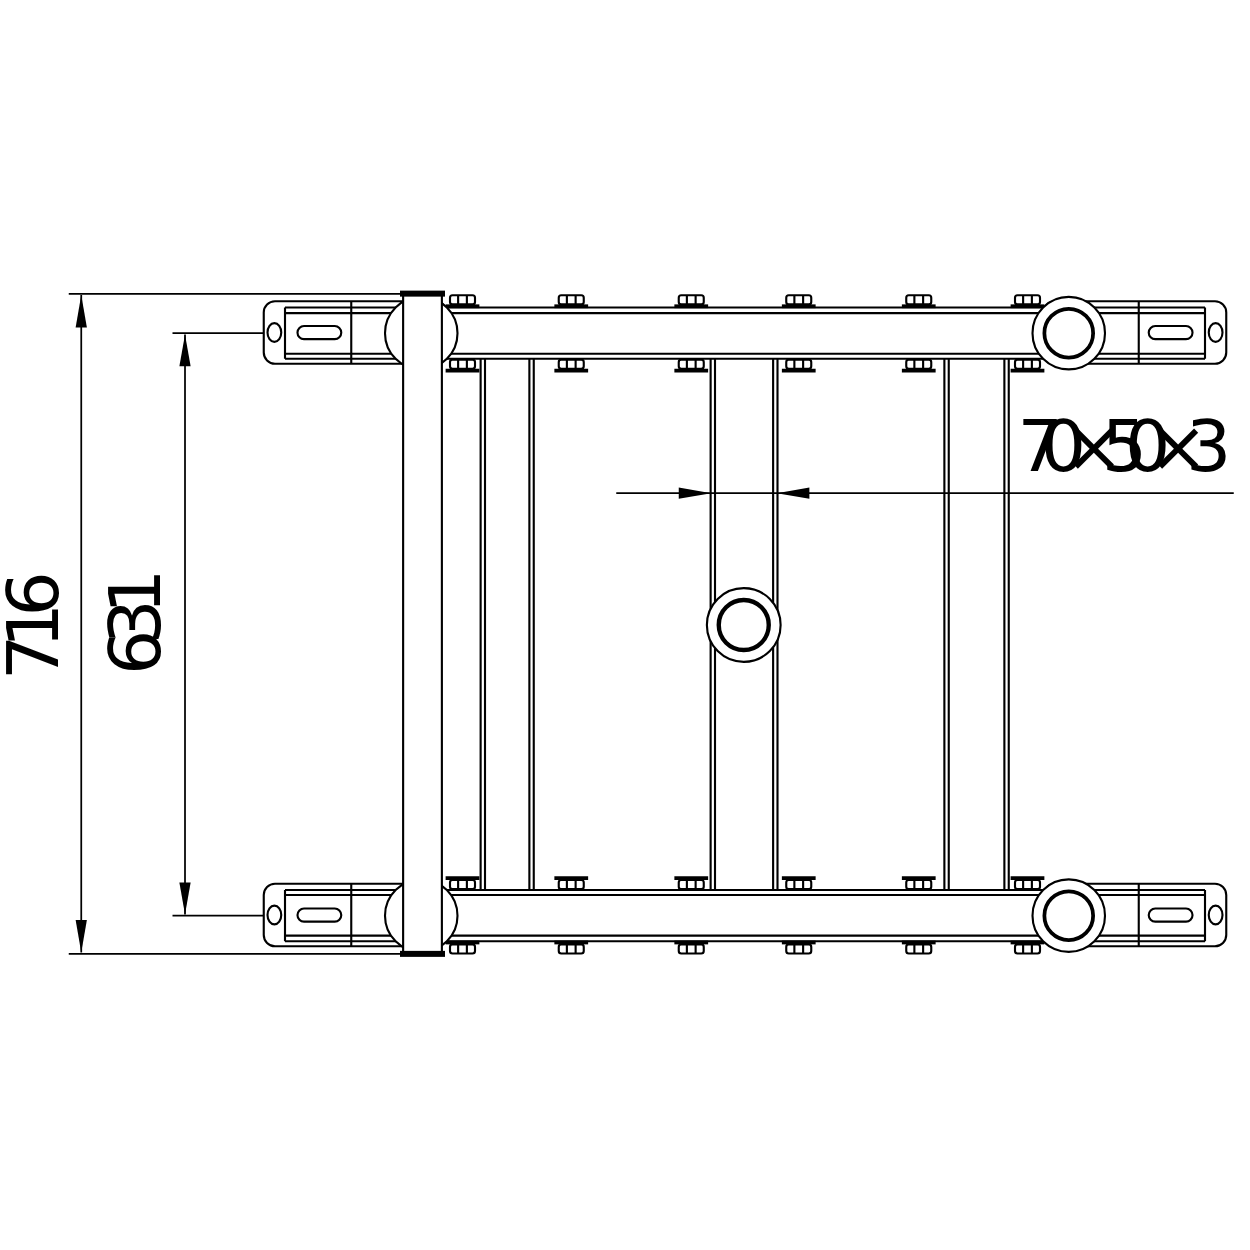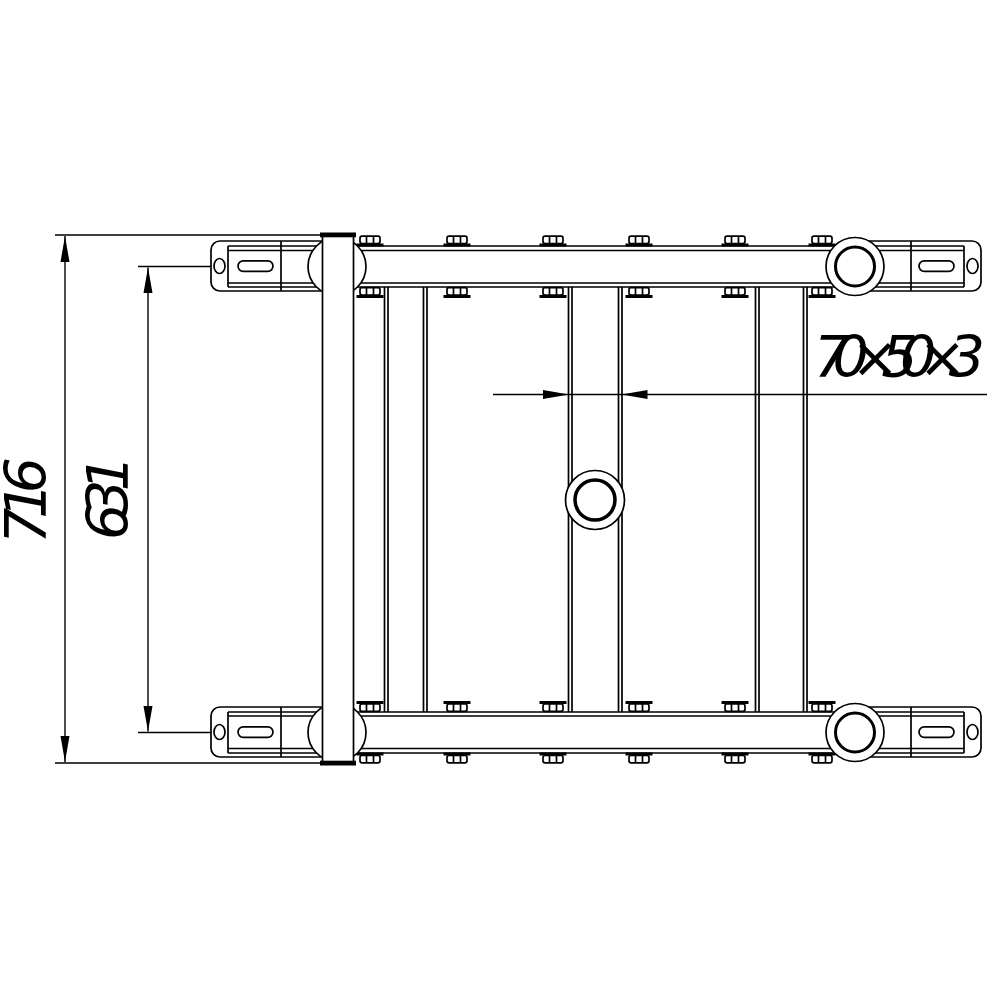--- a/index.html
+++ b/index.html
@@ -1,16 +1,16 @@
 <!DOCTYPE html>
 <html style="--line: #000000; --bg: #ffffff;"><head>
 <meta charset="utf-8">
 <style>
   html,body{margin:0;padding:0;background:#fff;}
-  .stage{position:relative;width:1000px;height:812px;background:var(--bg,#fff);overflow:hidden;font-style:italic;}
+  .stage{position:relative;width:1000px;height:812px;background:var(--bg,#fff);overflow:hidden;}
   svg{display:block;color:var(--line,#000);}
   .draw{stroke:currentColor;stroke-width:1.7;fill:none;stroke-linecap:butt;}
   .thick{stroke-width:3;}
   .dim{stroke:currentColor;stroke-width:1.4;fill:none;}
   .arrow{fill:currentColor;stroke:none;}
   .solid{fill:currentColor;stroke:none;}
   .mask{fill:var(--bg,#fff);}
   .dim-text{font-family:"DejaVu Sans","Liberation Sans",sans-serif;font-size:57px;fill:currentColor;stroke:none;letter-spacing:1px;}
 </style>
 </head>

